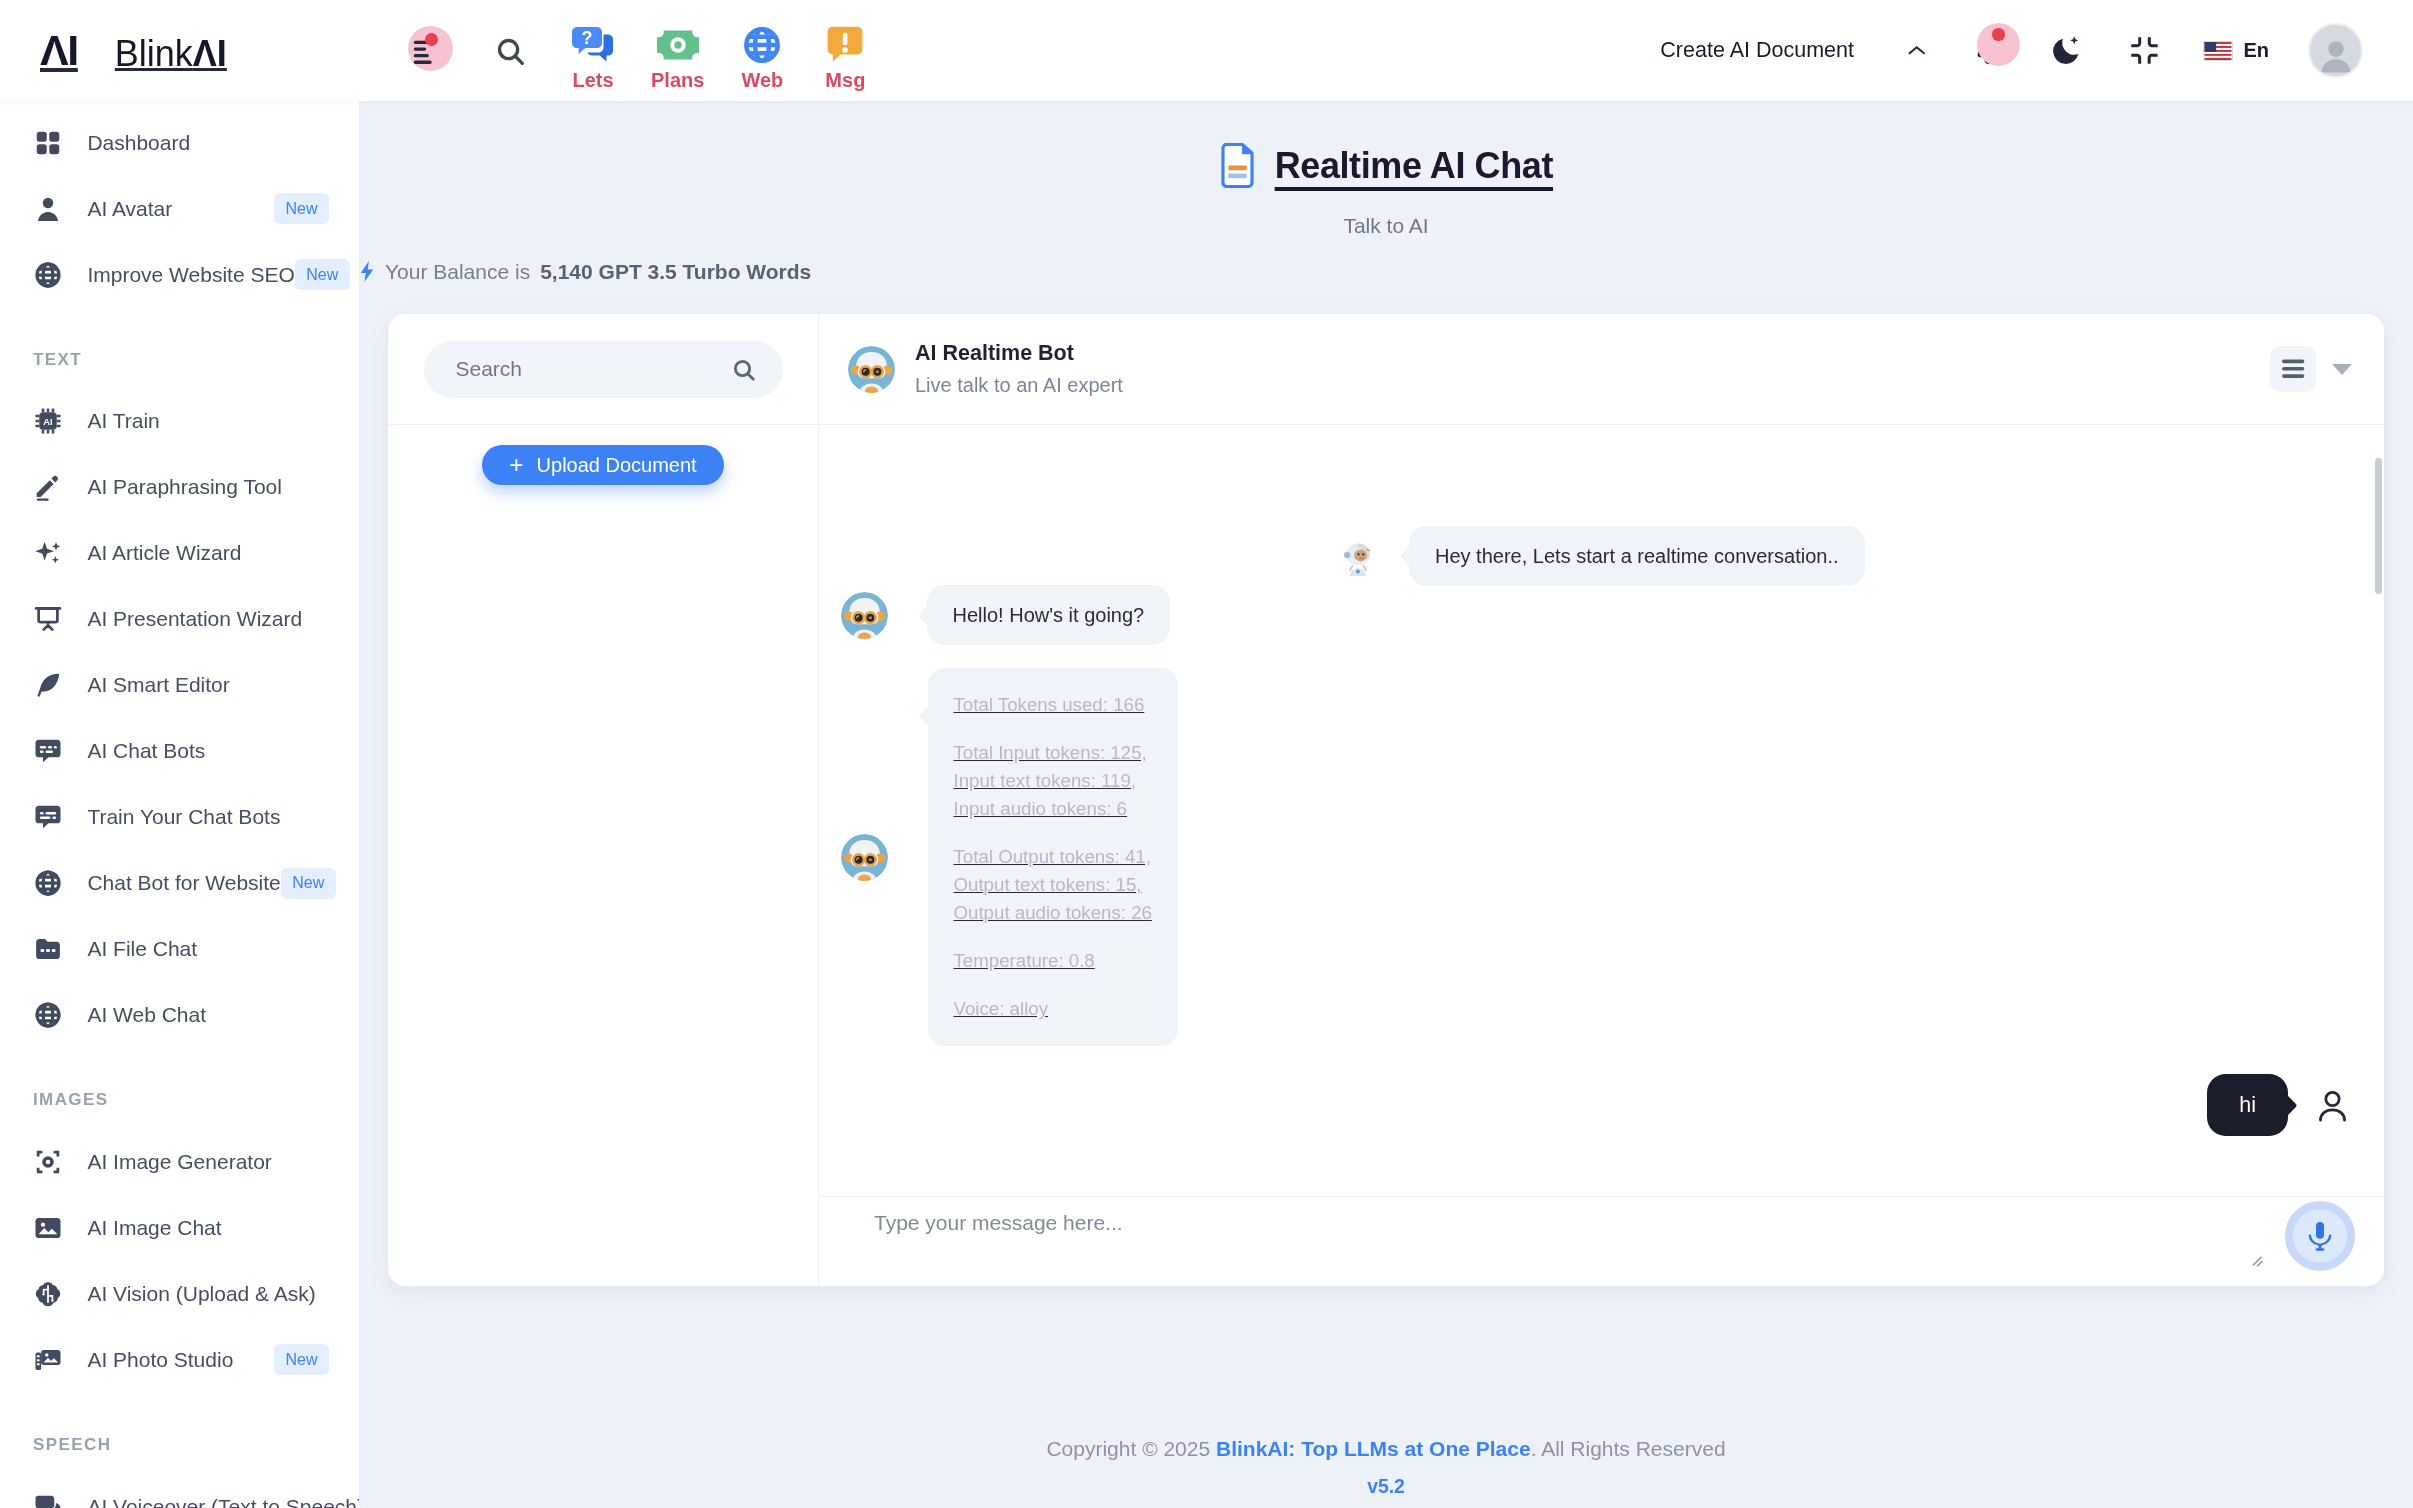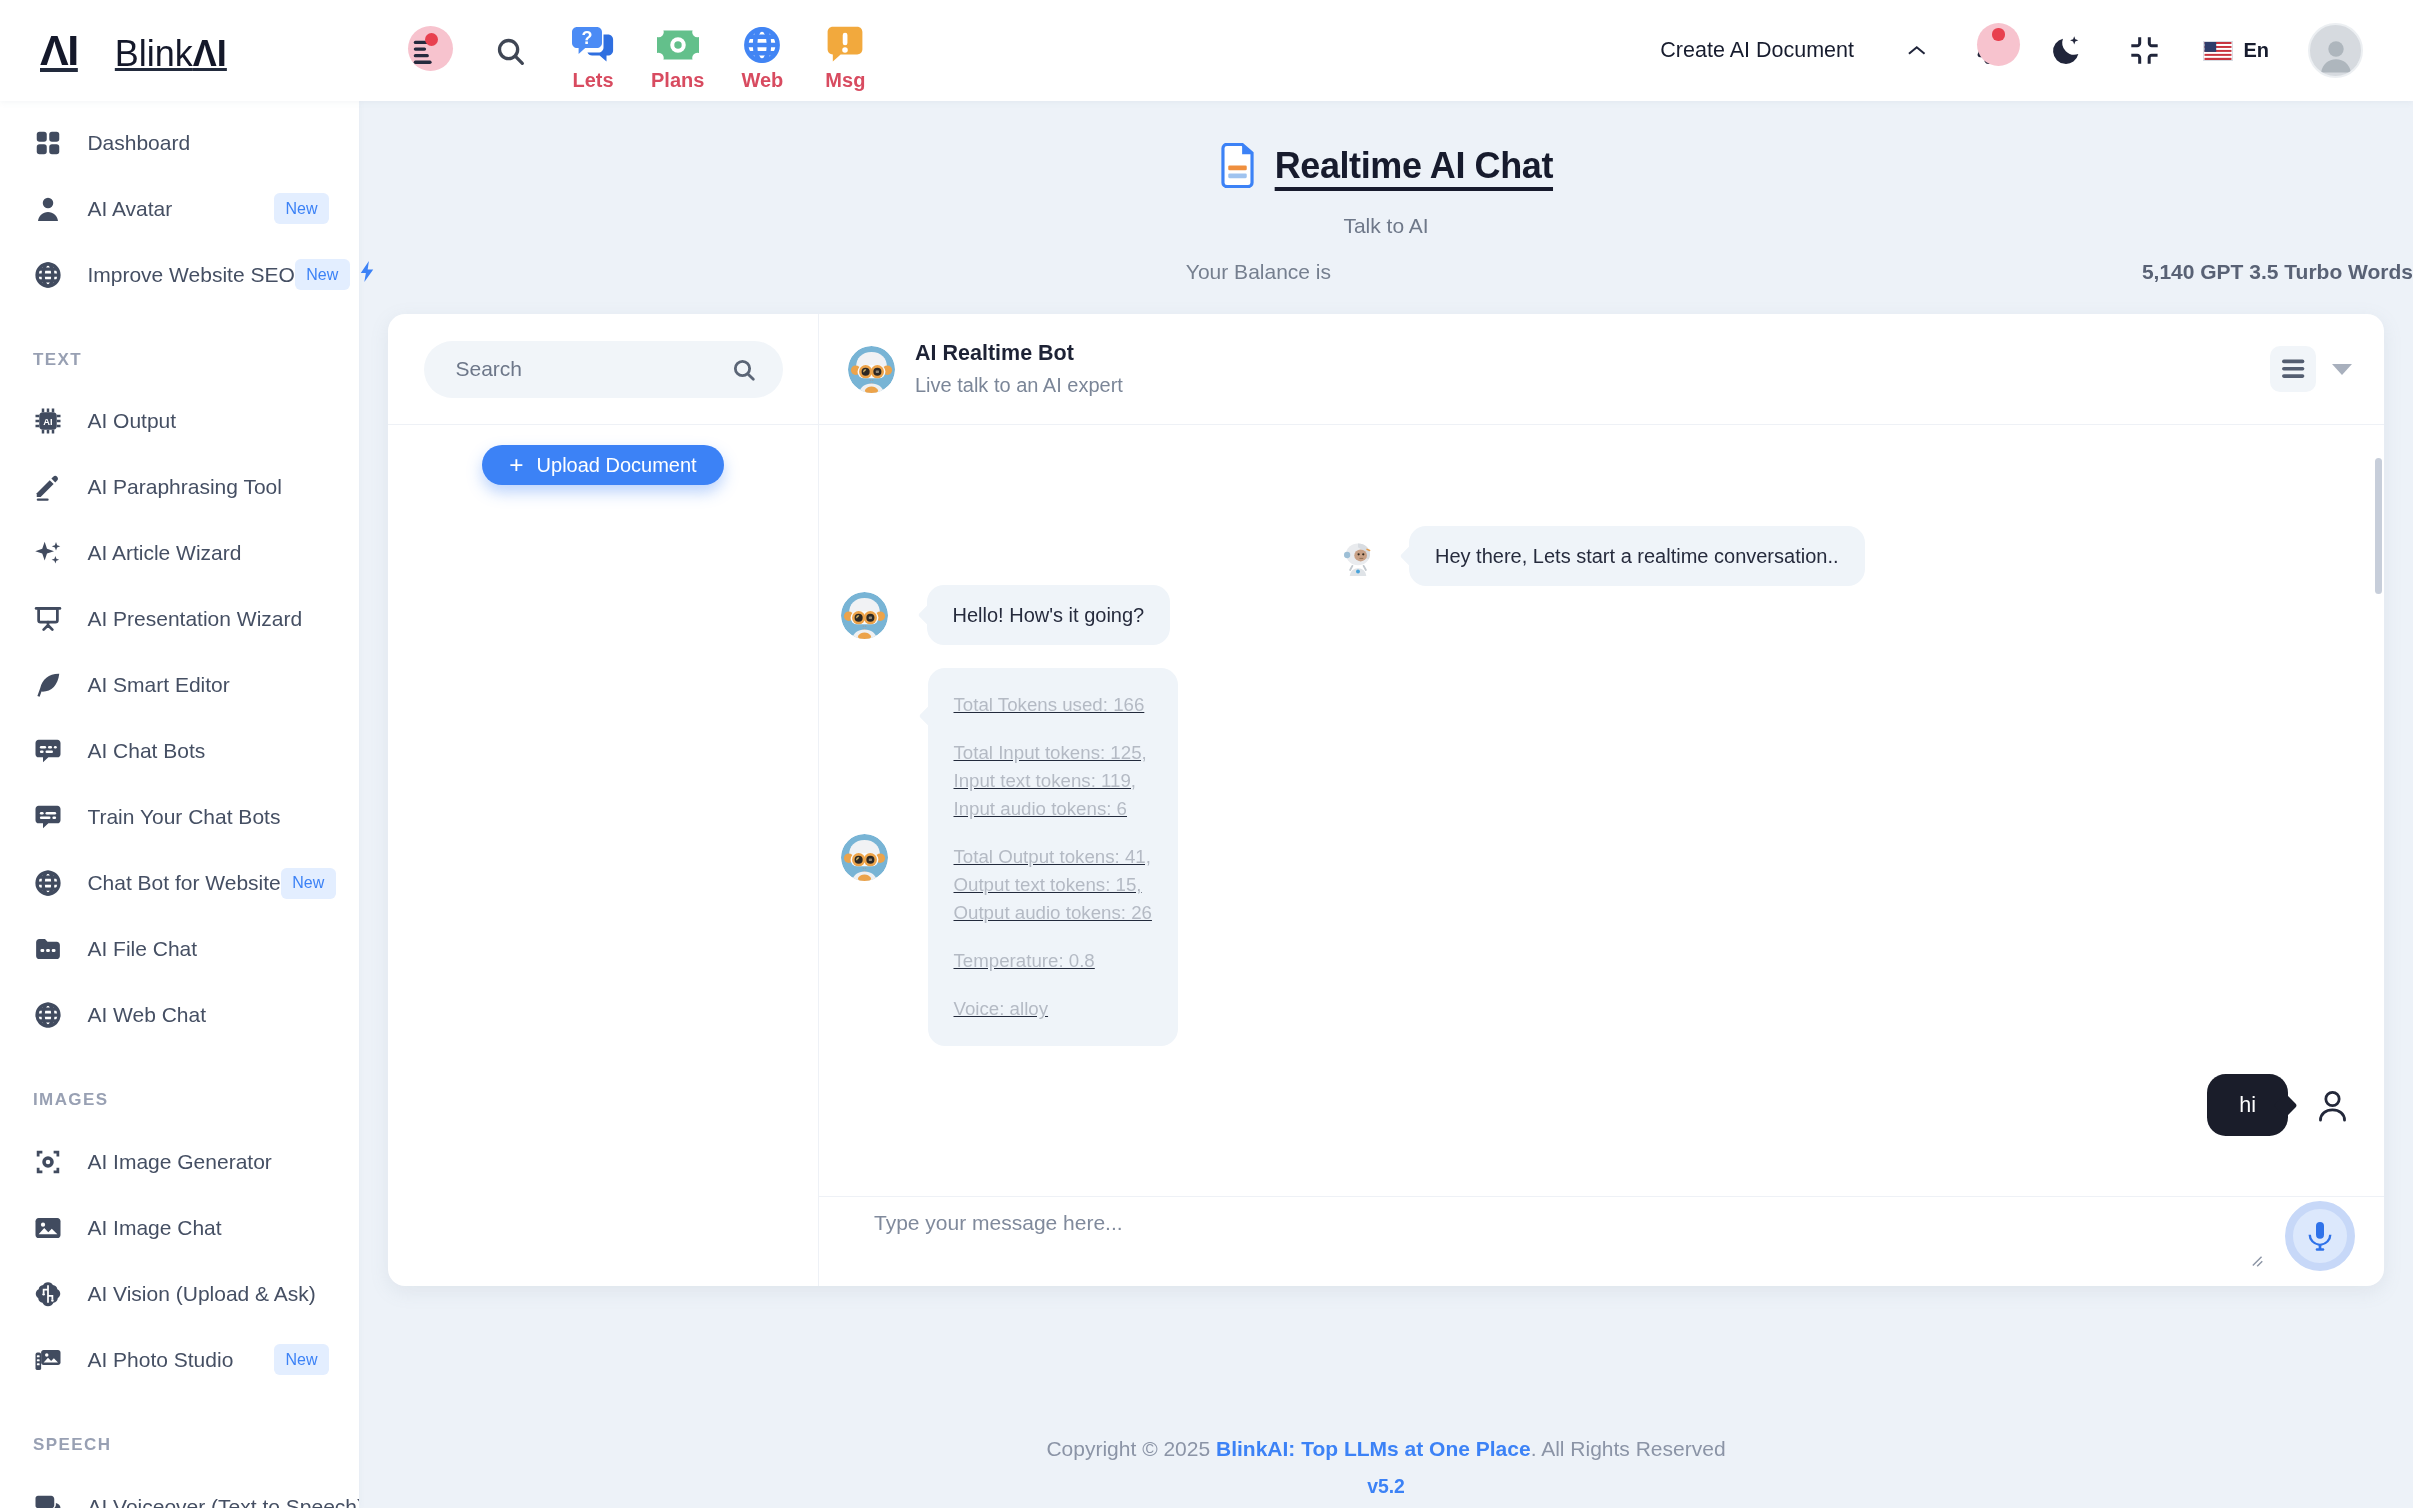--- a/index.html
+++ b/index.html
@@ -52,21 +52,21 @@
                 padding-left:33px;font-size:17px;font-weight:700;letter-spacing:1.4px;color:#98a0b3;}
 
   
   .main{position:absolute;top:101px;left:359px;right:0;bottom:0;}
   .page-head{position:absolute;top:42px;left:0;right:0;text-align:center;}
   .title-row{display:inline-flex;align-items:center;gap:18.7px;}
   .title-row svg{width:37px;height:45px;}
   .page-title{font-size:36px;font-weight:800;color:#171b2d;letter-spacing:-0.4px;
               text-decoration:underline;text-decoration-thickness:3.6px;text-underline-offset:8.6px;}
   .page-sub{margin-top:24.4px;font-size:21px;color:#6e7889;}
-  .balance-row{margin-top:21.5px;display:flex;justify-content:space-between;align-items:center;gap:10px;}
+  .balance-row{margin-top:21.5px;display:flex;justify-content:flex-start;align-items:center;gap:10px;}
   .balance-row svg{width:16px;height:23px;}
   .balance-prefix{font-size:21px;color:#757f8f;}
   .balance-value{font-size:21px;font-weight:700;color:#596275;}
 
   
   .card{position:absolute;top:213px;left:29px;right:29px;height:972px;background:#fff;
         border-radius:17px;box-shadow:0 5.7px 18.7px rgba(125,140,160,.12);display:flex;overflow:hidden;}
   .doc-panel{width:431px;border-right:1.4px solid #eef1f6;display:flex;flex-direction:column;}
   .doc-top{height:111px;border-bottom:1.4px solid #eef1f6;display:flex;align-items:center;justify-content:center;}
   .search-wrap{position:relative;width:359px;}
@@ -285,21 +285,21 @@
       </div>
       <div class="side-heading">TEXT</div>
       <div class="side-item">
         <span class="side-icon">
           <svg viewBox="0 0 24 24" fill="#414b5f">
             <path d="M7 2h2v3H7zM11 2h2v3h-2zM15 2h2v3h-2zM7 19h2v3H7zM11 19h2v3h-2zM15 19h2v3h-2zM2 7h3v2H2zM2 11h3v2H2zM2 15h3v2H2zM19 7h3v2h-3zM19 11h3v2h-3zM19 15h3v2h-3z"></path>
             <rect x="5" y="5" width="14" height="14" rx="3"></rect>
             <text x="12" y="15.3" font-size="7.5" font-weight="bold" fill="#fff" text-anchor="middle" font-family="sans-serif">AI</text>
           </svg>
         </span>
-        <span class="side-label">AI Output</span>
+        <span class="side-label">AI Train</span>
       </div>
       <div class="side-item">
         <span class="side-icon">
           <svg viewBox="0 0 24 24" fill="#414b5f">
             <path d="M3 16.9V20h3.1L16.5 9.6l-3.1-3.1L3 16.9z"></path>
             <path d="M14.7 5.2l3.1 3.1 1.5-1.5c.9-.9.9-2.2 0-3.1-.9-.9-2.2-.9-3.1 0l-1.5 1.5z"></path>
             <rect x="3" y="21.1" width="9.5" height="1.9" rx=".9"></rect>
           </svg>
         </span>
         <span class="side-label">AI Paraphrasing Tool</span>

